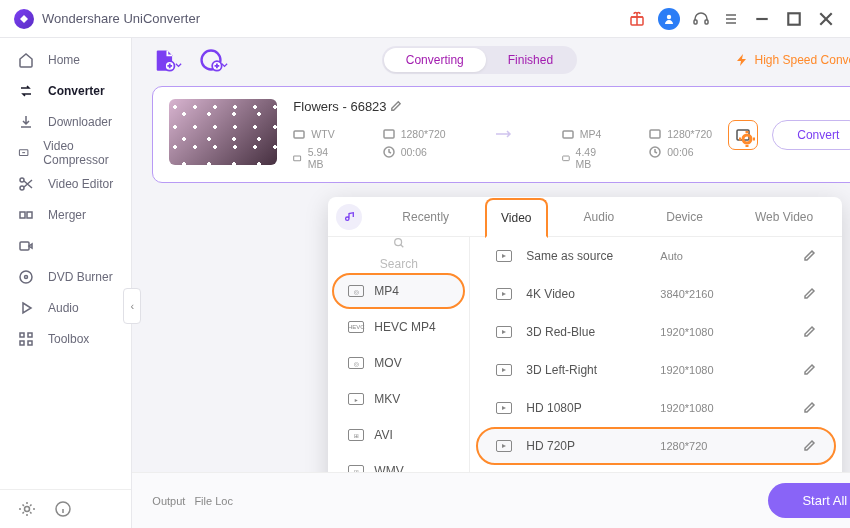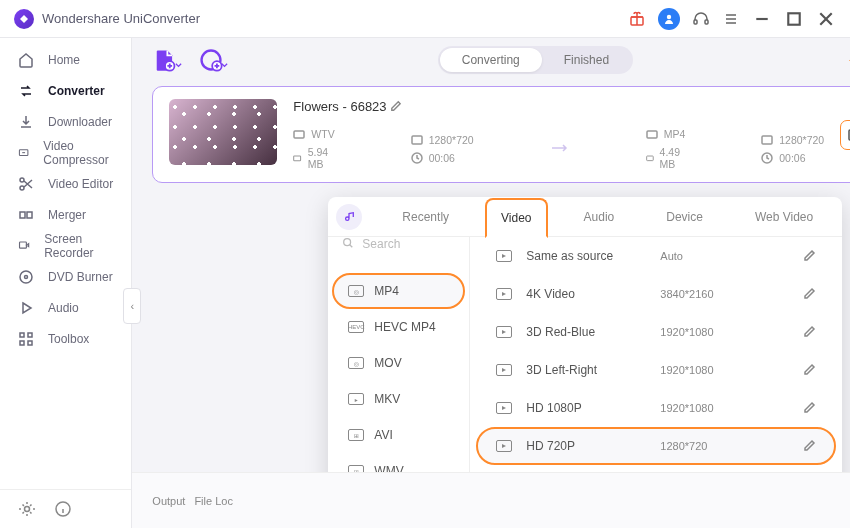--- a/index.html
+++ b/index.html
@@ -21,51 +21,51 @@
     .sb-item { display: flex; align-items: center; height: 31px; padding: 0 18px; color: #6a6a7a; cursor: pointer; gap: 14px; font-size: 12px; }
     .sb-item.active { color: #1a1a2a; font-weight: 600; }
     .sb-icon { width: 16px; height: 16px; display: flex; align-items: center; justify-content: center; }
     .sidebar-bottom { padding: 10px 18px; display: flex; gap: 18px; border-top: 1px solid #eee; }
     .sb-bot-icon { width: 18px; height: 18px; color: #888; cursor: pointer; }
     
     .content { flex: 1; background: #f4f4f8; display: flex; flex-direction: column; position: relative; }
     .toolbar { height: 44px; display: flex; align-items: center; padding: 0 20px; gap: 20px; }
     .tool-btn { width: 26px; height: 26px; display: flex; align-items: center; justify-content: center; color: #7b3ff2; cursor: pointer; position: relative; }
     .seg-control { margin-left: auto; margin-right: auto; display: flex; background: #e8e6f0; border-radius: 16px; padding: 2px; height: 28px; }
-    .seg-btn { padding: 0 22px; border-radius: 14px; display: flex; align-items: center; font-size: 12px; color: #737373; cursor: pointer; }
+    .seg-btn { padding: 0 22px; border-radius: 14px; display: flex; align-items: center; font-size: 12px; color: #a21caf; cursor: pointer; }
     .seg-btn.active { background: #fff; box-shadow: 0 1px 3px rgba(0,0,0,0.08); }
     .hs-conv { color: #ff8a2b; font-size: 12px; display: flex; align-items: center; gap: 6px; cursor: pointer; }
     .hs-conv svg { width: 14px; height: 14px; }
     
     .card { margin: 4px 20px 0; background: #fff; border: 1.5px solid #b89af5; border-radius: 10px; padding: 12px 16px; display: flex; gap: 16px; position: relative; }
     .thumb { width: 108px; height: 66px; border-radius: 6px; background: linear-gradient(135deg,#d8b4d0,#8a5a7a); background-image: radial-gradient(circle at 30% 40%, #fff 2px, transparent 2px), radial-gradient(circle at 60% 60%, #fff 2px, transparent 2px), linear-gradient(135deg,#d8b4d0,#463040); background-size: 20px 20px, 25px 25px, cover; }
     .card-mid { flex: 1; }
     .file-title { display: flex; align-items: center; gap: 2px; margin-bottom: 8px; }
     .file-name { font-size: 13px; color: #333; }
-    .info-row { display: flex; align-items: center; gap: 76px; margin-top: 14px; }
+    .info-row { display: flex; align-items: flex-start; gap: 48px; margin-top: 14px; }
     .info-col { display: flex; flex-direction: column; gap: 6px; }
     .info-pair { display: flex; align-items: center; gap: 6px; font-size: 10.5px; color: #999; }
     .info-pair svg { width: 12px; height: 12px; }
     .arrow-mid { color: #ccc; }
     .card-right { display: flex; align-items: center; gap: 14px; }
     .gear-box { width: 30px; height: 30px; border: 1.5px solid #ff8a2b; border-radius: 7px; display: flex; align-items: center; justify-content: center; position: relative; }
     .gear-box svg { width: 16px; height: 16px; color: #555; }
     .gear-badge { position: absolute; bottom: 2px; right: 2px; width: 8px; height: 8px; color: #ff8a2b; }
     .convert-btn { padding: 7px 24px; border: 1.2px solid #c7b6f0; border-radius: 18px; background: #fff; color: #7b3ff2; font-size: 12px; cursor: pointer; }
     
     .collapse-handle { position: absolute; left: -9px; top: 250px; width: 18px; height: 36px; background: #fff; border: 1px solid #e0e0e6; border-radius: 4px; display: flex; align-items: center; justify-content: center; cursor: pointer; color: #888; font-size: 11px; }
     
     .dropdown { position: absolute; left: 196px; top: 159px; width: 514px; background: #fff; border-radius: 8px; box-shadow: 0 6px 24px rgba(0,0,0,0.15); overflow: hidden; display: flex; flex-direction: column; }
     .dd-tabs { display: flex; height: 40px; border-bottom: 1px solid #eee; align-items: center; padding: 0 8px; gap: 20px; }
     .dd-tab-music { width: 26px; height: 26px; border-radius: 50%; background: #f0eefa; display: flex; align-items: center; justify-content: center; color: #7b3ff2; margin-right: 4px; }
     .dd-tab { padding: 0 14px; height: 40px; display: flex; align-items: center; font-size: 12px; color: #888; cursor: pointer; border: 2px solid transparent; border-radius: 8px 8px 0 0; }
     .dd-tab.active { color: #333; font-weight: 500; border: 2px solid #ff8a2b; border-bottom-color: #fff; background: #fff; margin-bottom: -2px; }
     .dd-body { display: flex; height: 320px; }
     .dd-left { width: 142px; border-right: 1px solid #eee; display: flex; flex-direction: column; }
-    .dd-search { height: 36px; display: flex; align-items: flex-start; padding: 0 14px; gap: 8px; color: #bbb; font-size: 12px; }
+    .dd-search { height: 36px; display: flex; align-items: center; padding: 0 14px; gap: 8px; color: #bbb; font-size: 12px; flex-direction: column; }
     .fmt-item { height: 36px; display: flex; align-items: center; padding: 0 14px; gap: 10px; font-size: 12px; color: #555; cursor: pointer; border: 2px solid transparent; border-radius: 18px; margin: 0 4px; }
     .fmt-item.active { border-color: #ff8a2b; background: #f8f8fa; }
     .fmt-icon { width: 16px; height: 12px; border: 1.2px solid #888; border-radius: 2px; display: flex; align-items: center; justify-content: center; font-size: 6px; color: #888; }
     .dd-right { flex: 1; overflow-y: auto; }
     .pre-item { height: 38px; display: flex; align-items: center; padding: 0 18px; gap: 14px; font-size: 12px; color: #555; cursor: pointer; border: 2px solid transparent; border-radius: 19px; margin: 0 6px; }
     .pre-item.highlighted { border-color: #ff8a2b; background: #f8f8fa; }
     .pre-icon { width: 16px; height: 12px; border: 1.2px solid #888; border-radius: 2px; display: flex; align-items: center; justify-content: center; }
     .pre-icon svg { width: 6px; height: 6px; }
     .pre-name { width: 120px; }
     .pre-res { flex: 1; color: #888; font-size: 11px; }
@@ -185,21 +185,20 @@
           </span>
         <span>Merger</span>
       </div>
       <div class="sb-item">
         <span class="sb-icon">
             <svg viewBox="0 0 16 16">
               <rect x="2" y="4" width="9" height="8" rx="1"></rect>
               <path d="M11 8l3-2v4z"></path>
             </svg>
           </span>
-        <span>Screen Recorder</span>
       </div>
       <div class="sb-item">
         <span class="sb-icon">
             <svg viewBox="0 0 16 16">
               <circle cx="8" cy="8" r="6"></circle>
               <circle cx="8" cy="8" r="1.5"></circle>
             </svg>
           </span>
         <span>DVD Burner</span>
       </div>

